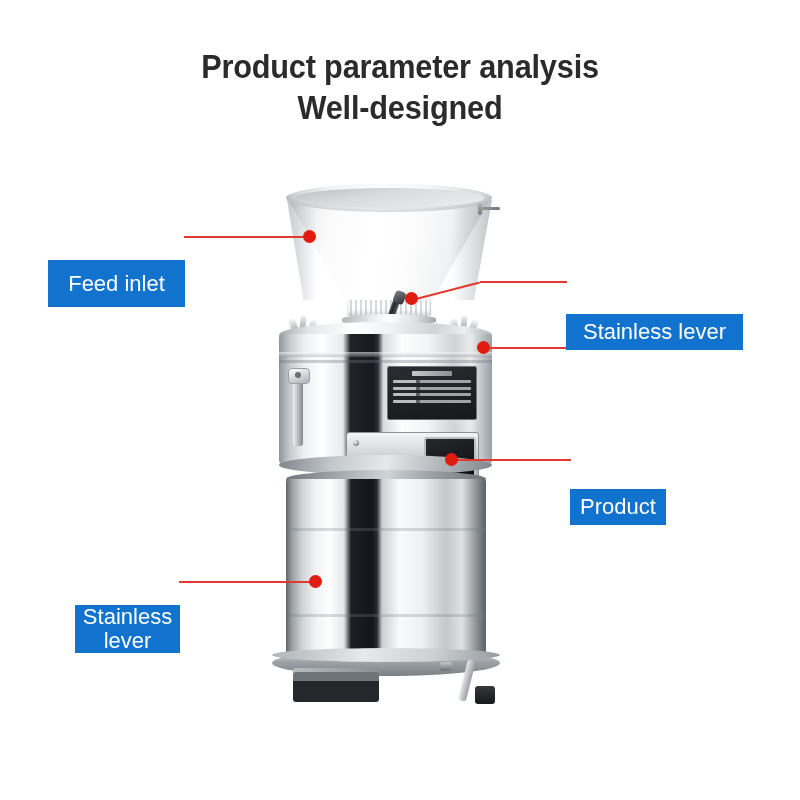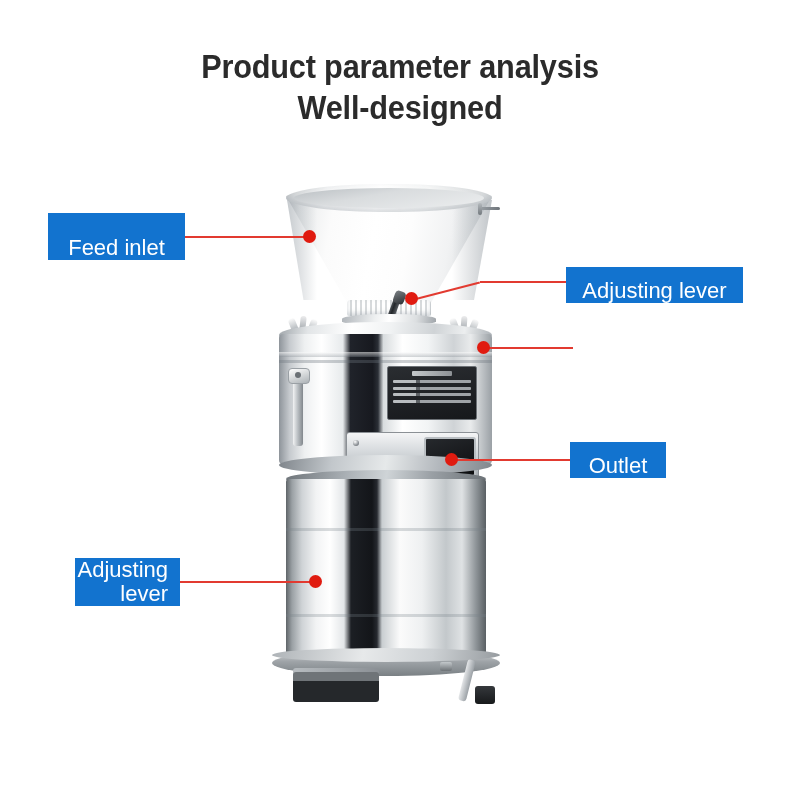--- a/index.html
+++ b/index.html
@@ -8,22 +8,22 @@
 
   
   .title-block{position:absolute;left:0;top:46px;width:800px;text-align:center;}
   .title-line{font-family:"Liberation Sans Narrow","Liberation Sans",sans-serif;
     font-weight:bold;font-size:33px;line-height:41px;color:#2b2b2b;letter-spacing:-0.2px;
     transform:scaleX(0.93);transform-origin:center;white-space:nowrap;}
 
   
   .callout{position:absolute;background:#1273cf;color:#ffffff;
     font-size:22px;line-height:24px;font-weight:400;
-    display:flex;align-items:flex-end;justify-content:center;
-    padding:0 12px;box-sizing:border-box;white-space:pre;text-align:center;}
+    display:flex;align-items:center;justify-content:center;
+    padding:0 12px;box-sizing:border-box;white-space:pre;text-align:center;margin-top:47px;}
   .callout.two-line{flex-direction:column;justify-content:center;}
   .callout .ln{display:block;}
 
   
   .leader{position:absolute;background:#e23a30;height:2px;transform-origin:0 50%;}
   .dot{position:absolute;width:13px;height:13px;border-radius:50%;background:#e01b10;}
 
   
   #machine{position:absolute;left:0;top:0;width:800px;height:800px;}
   .hopper-body{position:absolute;left:286px;top:196px;width:206px;height:108px;
@@ -228,26 +228,26 @@
   <div class="dot" style="left:445px;top:453px;"></div>
 
   <div class="leader" style="left:179px;top:581px;width:135px;"></div>
   <div class="dot" style="left:309px;top:575px;"></div>
 
   <div class="callout" style="left:48px;top:213px;width:137px;height:47px;">
     <span class="ln">Feed inlet</span>
   </div>
 
   <div class="callout" style="left:566px;top:267px;width:177px;height:36px;">
-    <span class="ln">Adjusting lever</span>
+    <span class="ln">Stainless lever</span>
   </div>
 
 
   <div class="callout" style="left:570px;top:442px;width:96px;height:36px;">
-    <span class="ln">Outlet</span>
+    <span class="ln">Product</span>
   </div>
 
   <div class="callout two-line" style="left:75px;top:558px;width:105px;height:48px;">
-    <span class="ln">Adjusting</span>
+    <span class="ln">Stainless</span>
     <span class="ln">lever</span>
   </div>
 
 </div>
 
 </body></html>

